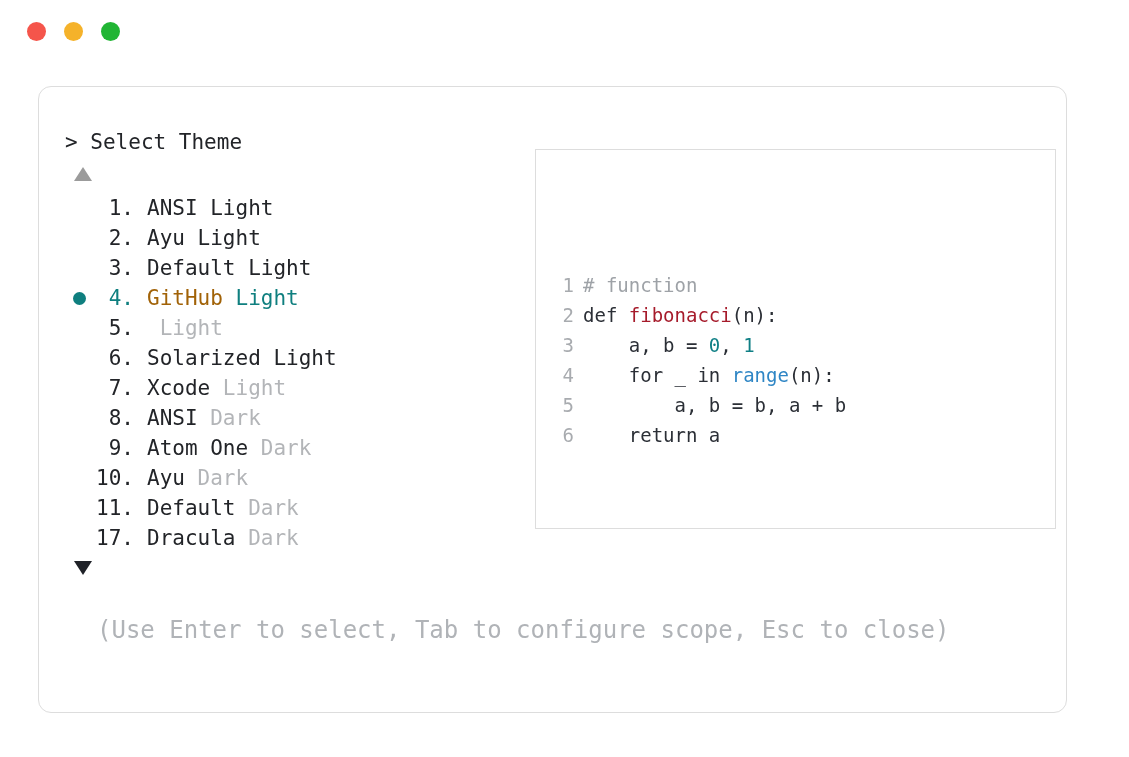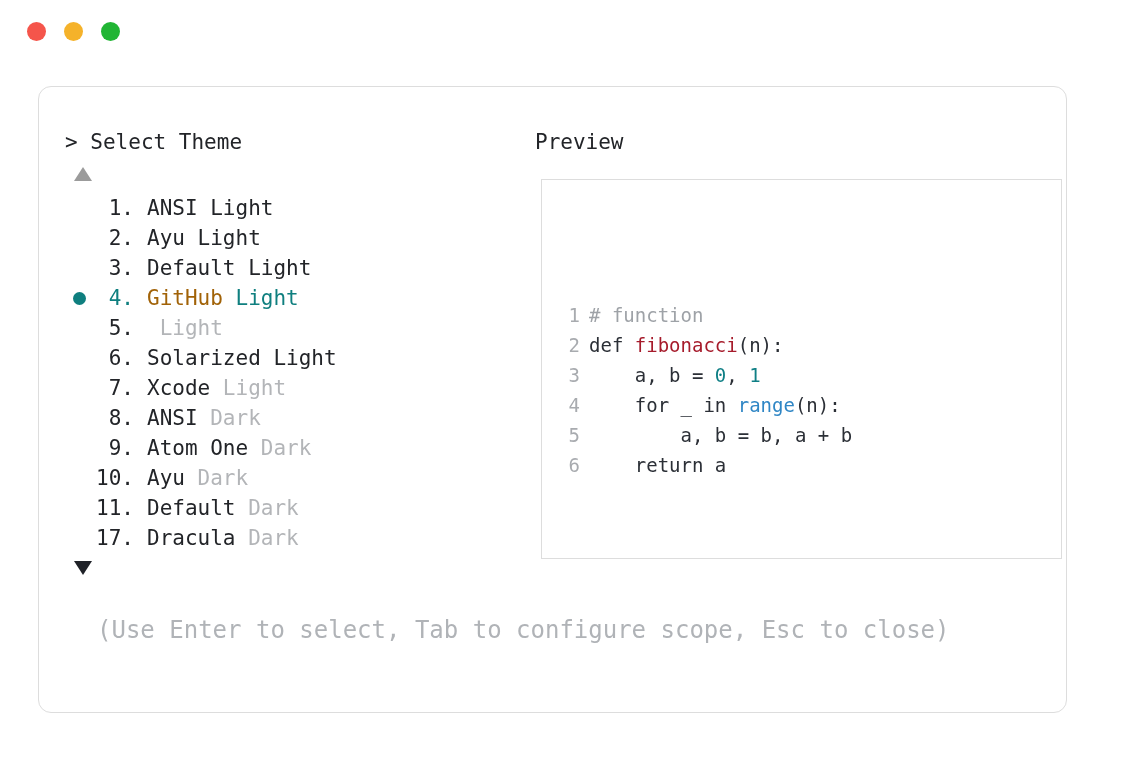--- a/index.html
+++ b/index.html
@@ -130,21 +130,21 @@
   .tname { color: #222428; text-align: center; }
   .theme-row.selected .tname { color: #a16207; }
 
   .tvariant { color: #222428; }
   .tvariant.muted { color: #b3b5b8; }
   .theme-row.selected .tvariant { color: #0f7f7f; }
 
   
   .preview-panel {
     margin-top: 22px;
-    margin-left: 6px;
+    margin-left: 0;
     width: 521px;
     height: 380px;
     border: 1.5px solid #dddddd;
     background: #ffffff;
     padding: 30px 0 0 0;
     overflow: hidden;
   }
 
   .code-block {
     font-size: 19px;
@@ -272,21 +272,20 @@
             <span class="idx">17.</span>
             <span class="tname">Dracula</span>
             <span class="tvariant muted"> Dark</span>
           </li>
         </ul>
 
         <div class="scroll-arrow arrow-down" aria-label="▼"></div>
       </div>
 
       <div class="col-right">
-        <div class="heading">Preview</div>
 
         <div class="preview-panel">
           <div class="code-block">
             
             <div><span class="code-line"><span class="ln">1</span><span class="tok-comment"># function</span></span><span class="code-line"><span class="ln">2</span><span class="tok-kw">def </span><span class="tok-fn">fibonacci</span><span class="tok-plain">(n):</span></span><span class="code-line"><span class="ln">3</span><span class="tok-plain">    a, b = </span><span class="tok-num">0</span><span class="tok-plain">, </span><span class="tok-num">1</span></span><span class="code-line"><span class="ln">4</span><span class="tok-plain">    for _ in </span><span class="tok-builtin">range</span><span class="tok-plain">(n):</span></span><span class="code-line"><span class="ln">5</span><span class="tok-plain">        a, b = b, a + b</span></span><span class="code-line"><span class="ln">6</span><span class="tok-plain">    return a</span></span></div>
             <span class="spacer-line"></span>
             
           </div>
         </div>
       </div>

